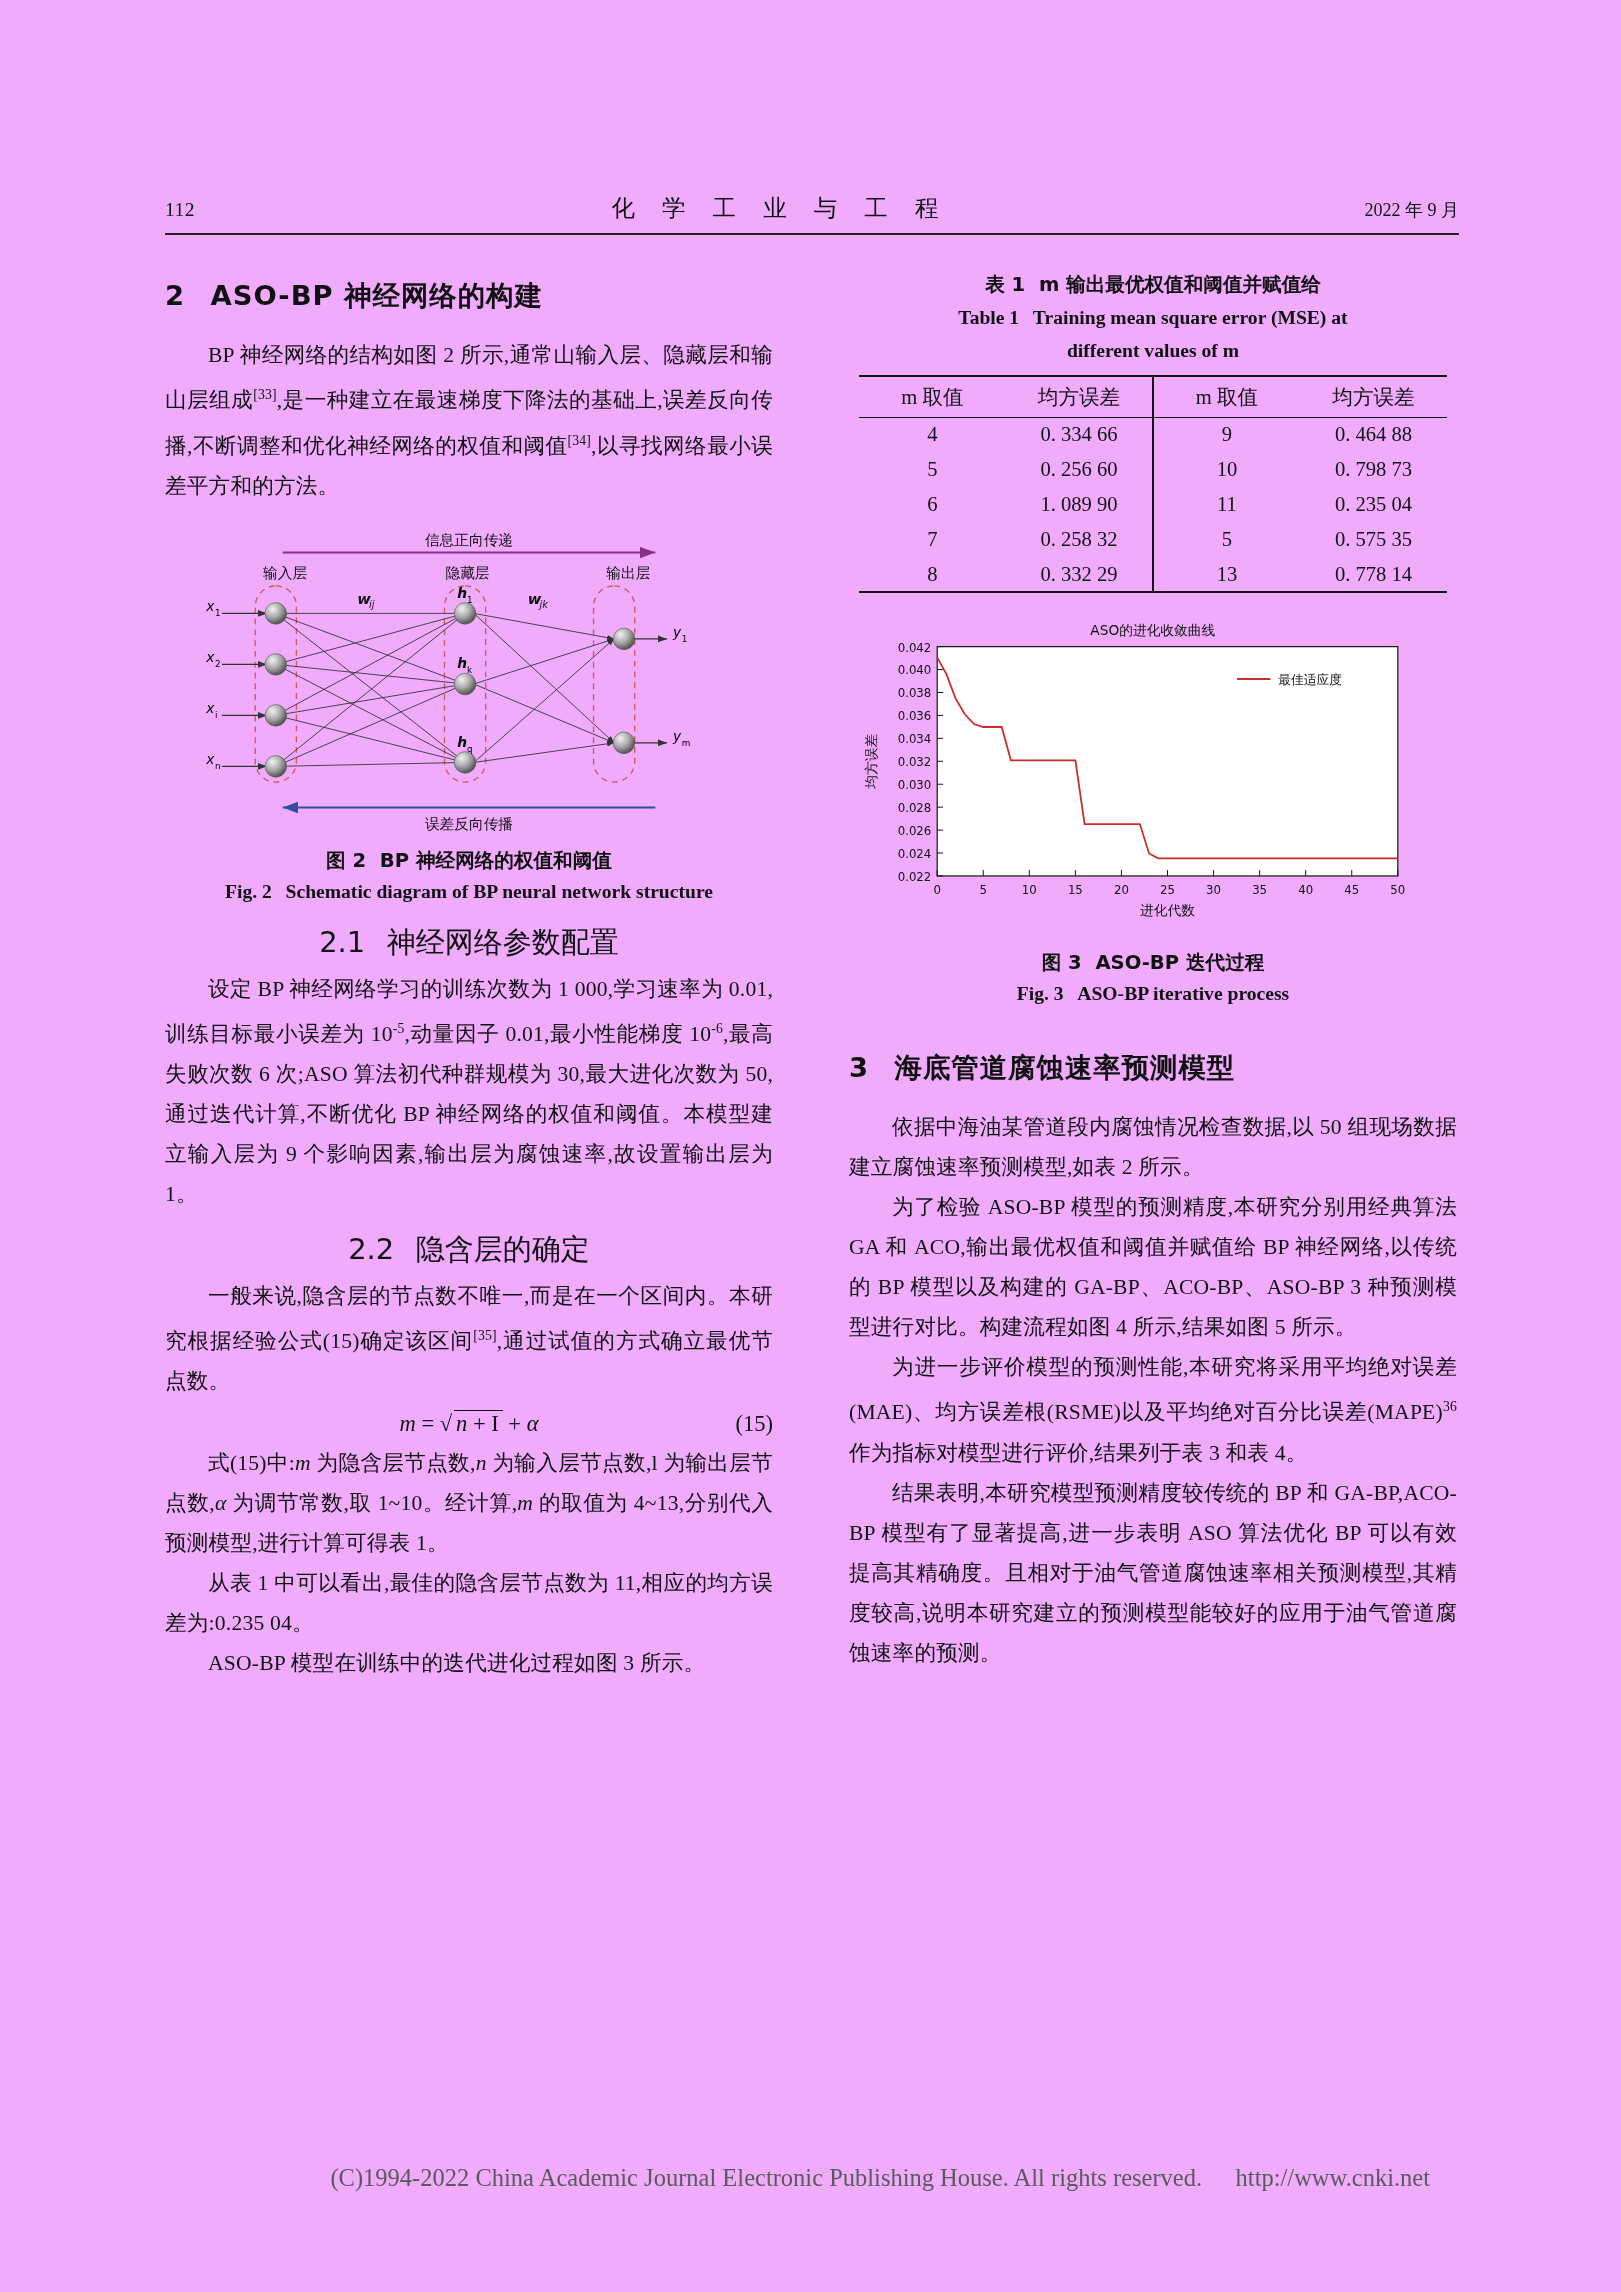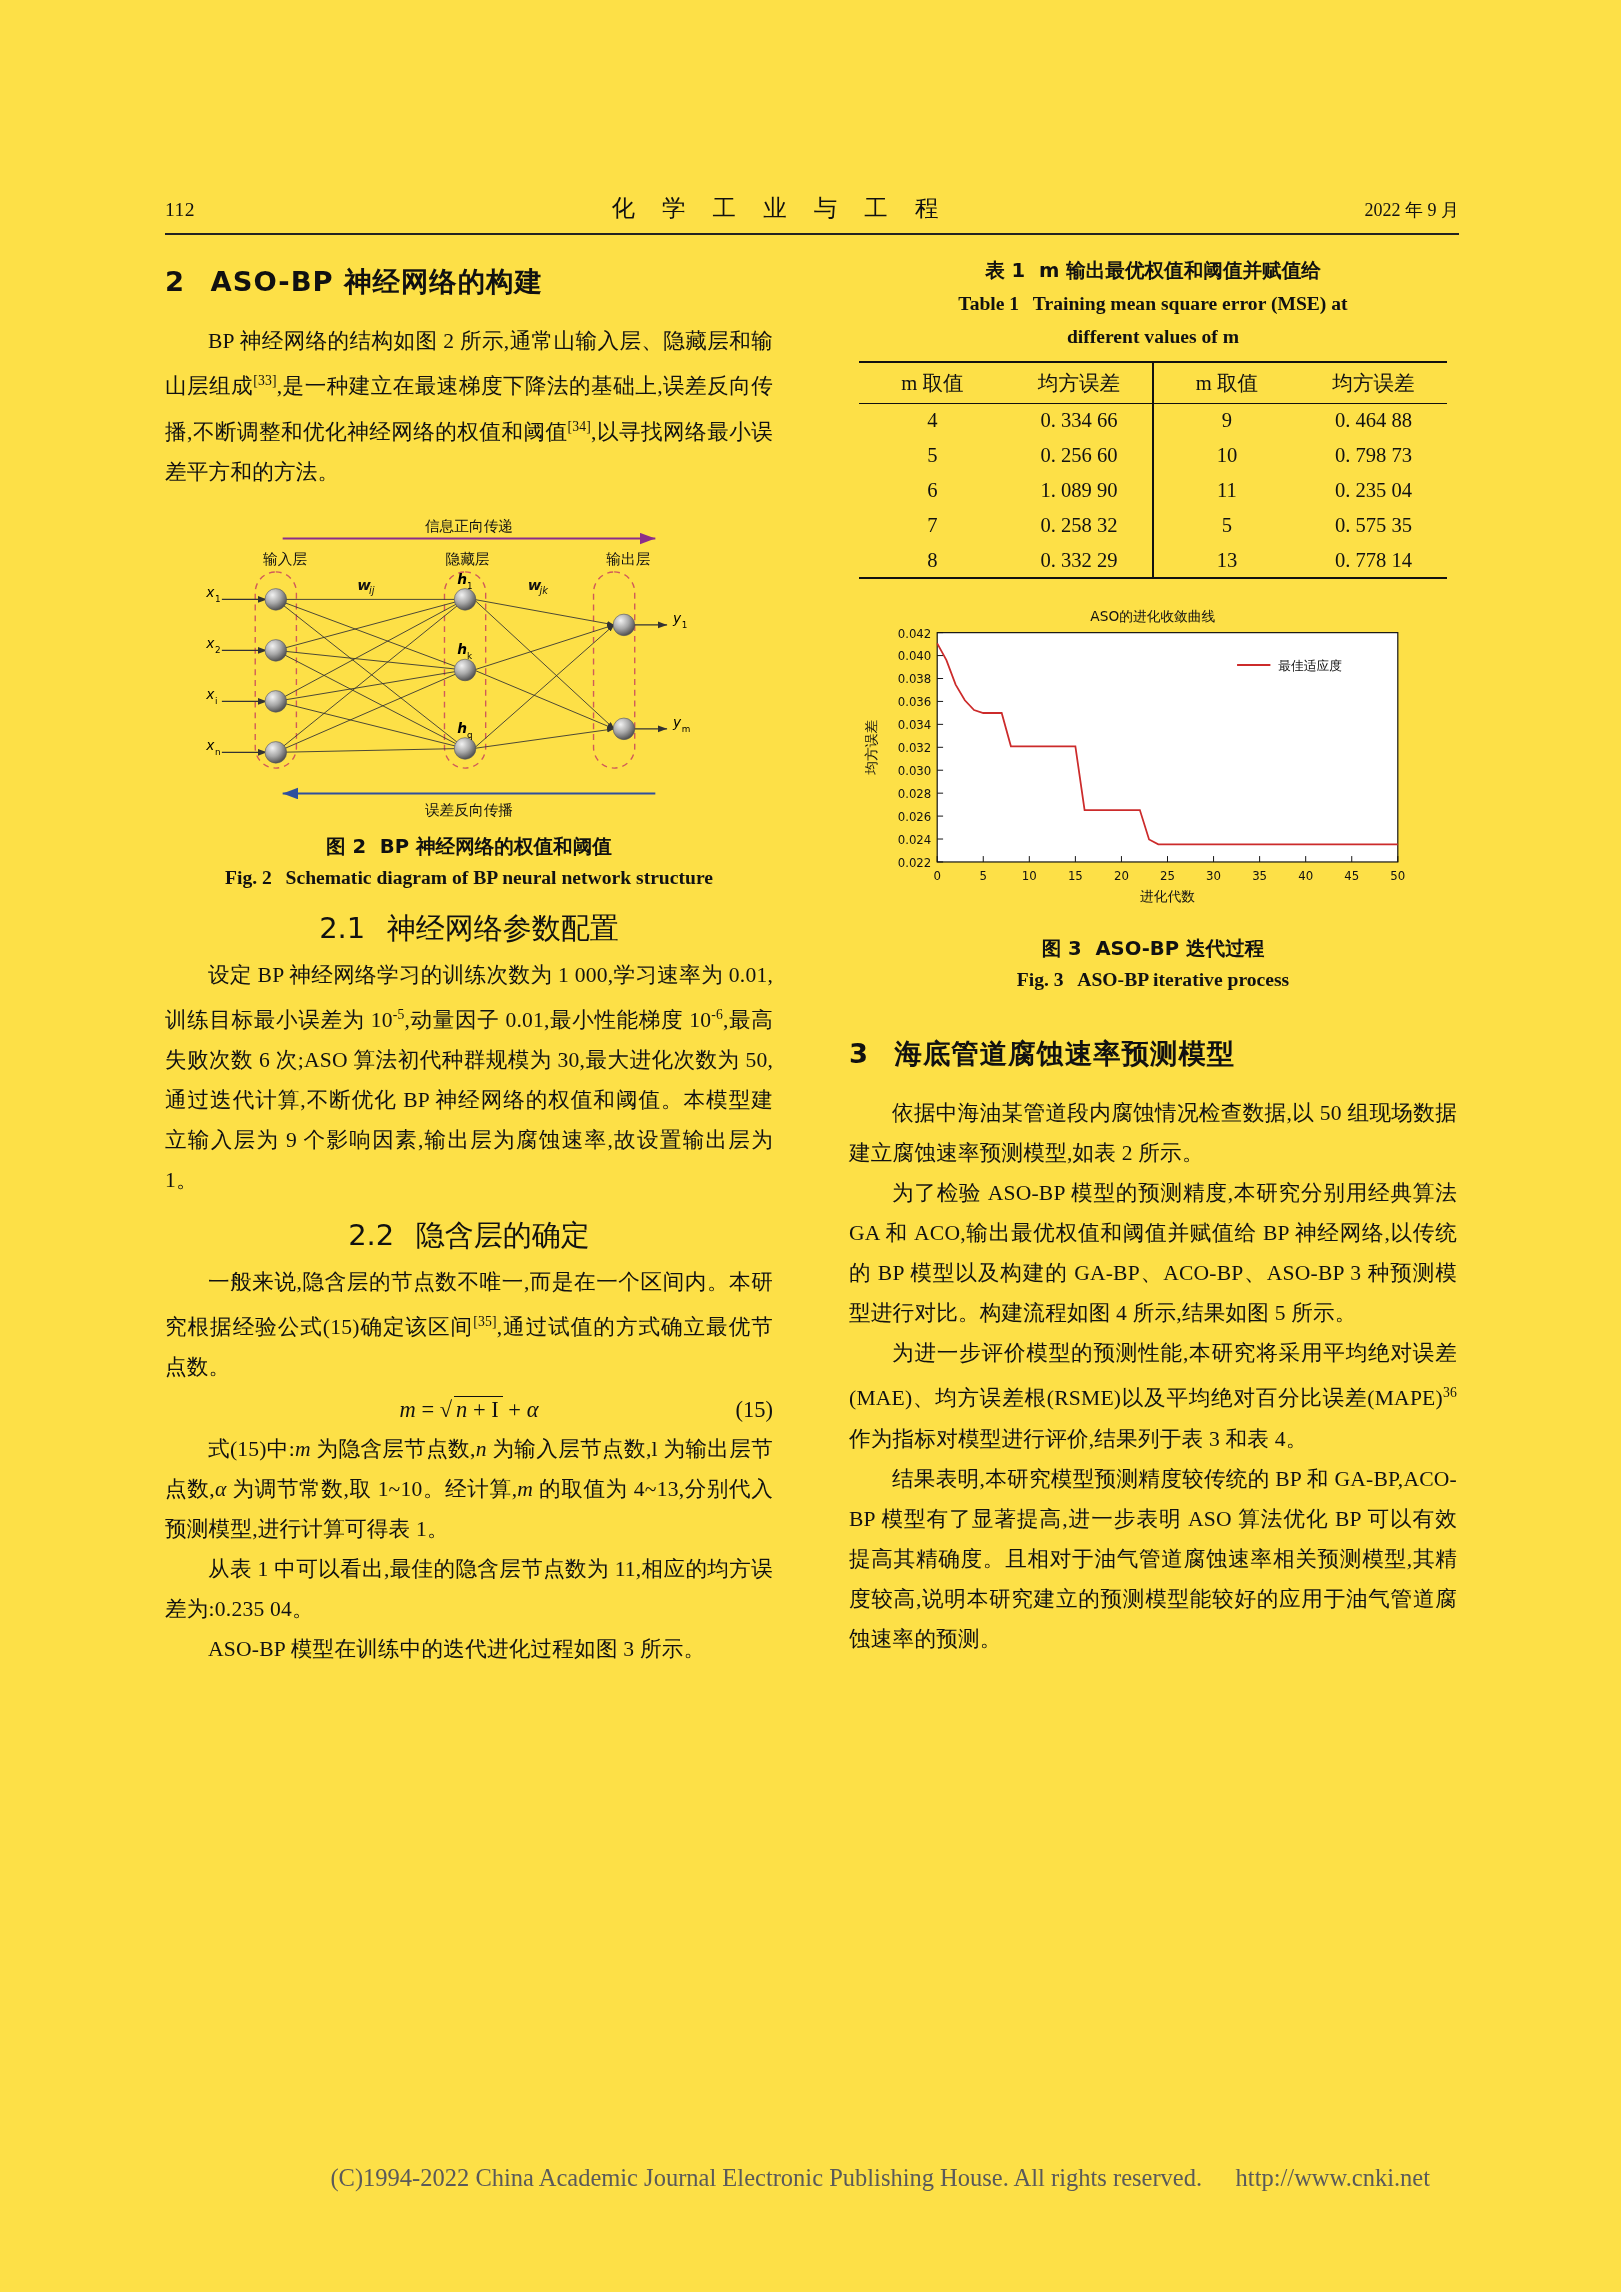--- a/index.html
+++ b/index.html
@@ -9,21 +9,21 @@
   }
   body {
     font-family: "Liberation Serif", "DejaVu Serif", serif;
     color: #111;
   }
   .page {
     position: relative;
     width: 1621px;
     height: 2293px;
     margin: 0 auto;
-    background: #fde047;
+    background: #f0abfc;
     overflow: hidden;
   }
 
   
   .header {
     position: absolute;
     left: 165px;
     top: 192px;
     width: 1294px;
     height: 39px;
@@ -44,21 +44,21 @@
     left: 165px;
     top: 233px;
     width: 1294px;
     height: 2px;
     background: #222;
   }
 
   
   .col {
     position: absolute;
-    top: 254px;
+    top: 268px;
     width: 608px;
   }
   .col-left  { left: 165px; }
   .col-right { left: 849px; }
 
   h2.sec {
     font-family: "DejaVu Sans", "Liberation Sans", sans-serif;
     font-size: 27.4px;
     font-weight: bold;
     margin: 9.8px 0 21.6px 0;

